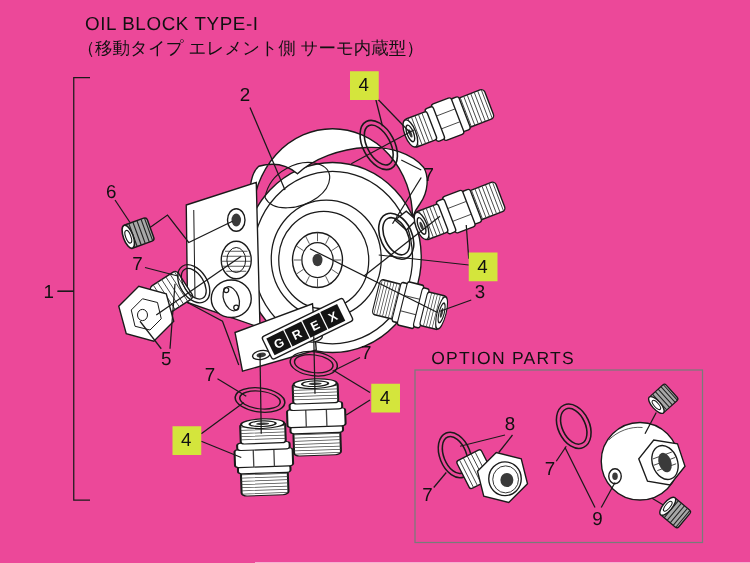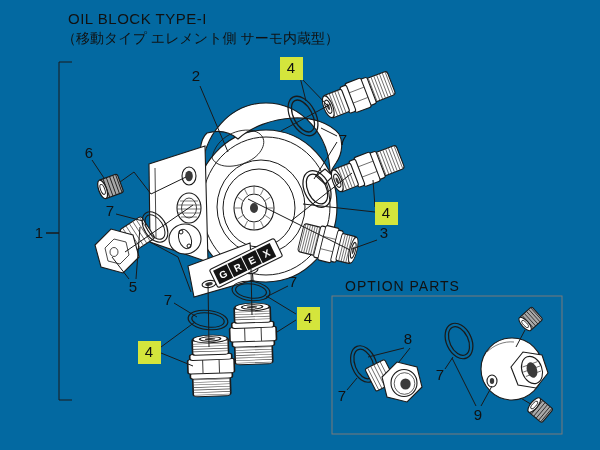--- a/index.html
+++ b/index.html
@@ -1,18 +1,18 @@
 <!DOCTYPE html>
 <html style="--hl: #d4e53c; --ink: #1a1a1a;"><head>
 <meta charset="utf-8">
 <style>
   :root{ --hl:#d4e53c; --ink:#1a1a1a; }
   html,body{ margin:0; padding:0; background:#fff; }
   .stage{
-    position:relative; width:600px; height:450px; background:#0369a1;
+    position:relative; width:600px; height:450px; background:#ec4899;
     font-family:"Liberation Sans", sans-serif; overflow:hidden;
   }
   svg text{ fill:#111; }
   .title-line{ font-size:15px; letter-spacing:.5px; }
   .title-line2{ font-size:14px; }
   .callout-num{ font-size:15px; }
   .option-title{ font-size:14px; letter-spacing:1px; }
   .logo-letter{ font-size:10px; font-weight:bold; fill:#ffffff; }
   .ln{ stroke:var(--ink); stroke-width:1; fill:none; }
   .part{ stroke:var(--ink); stroke-width:1.1; fill:#ffffff; }

